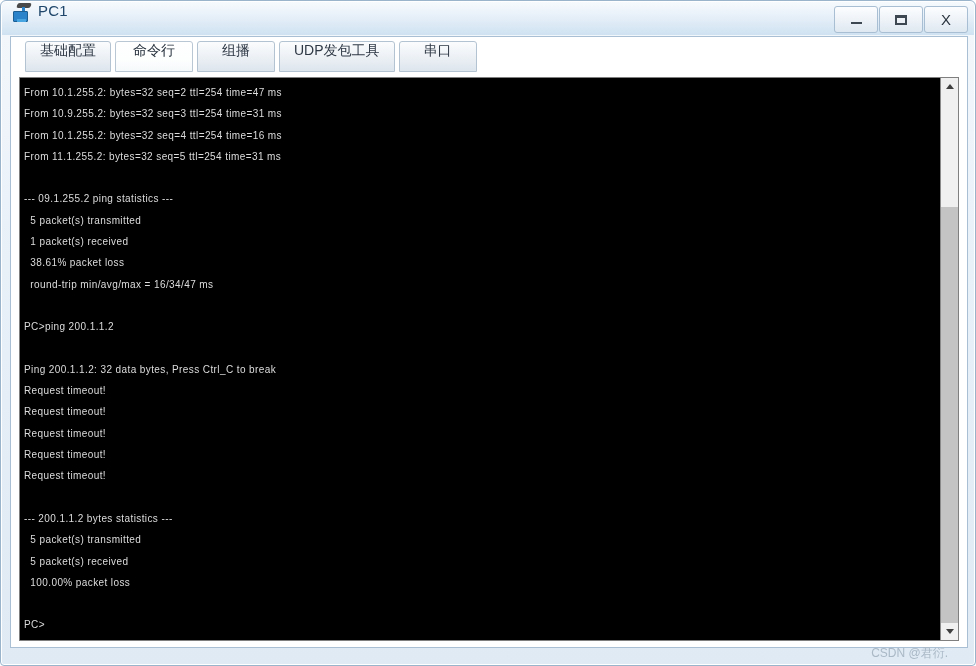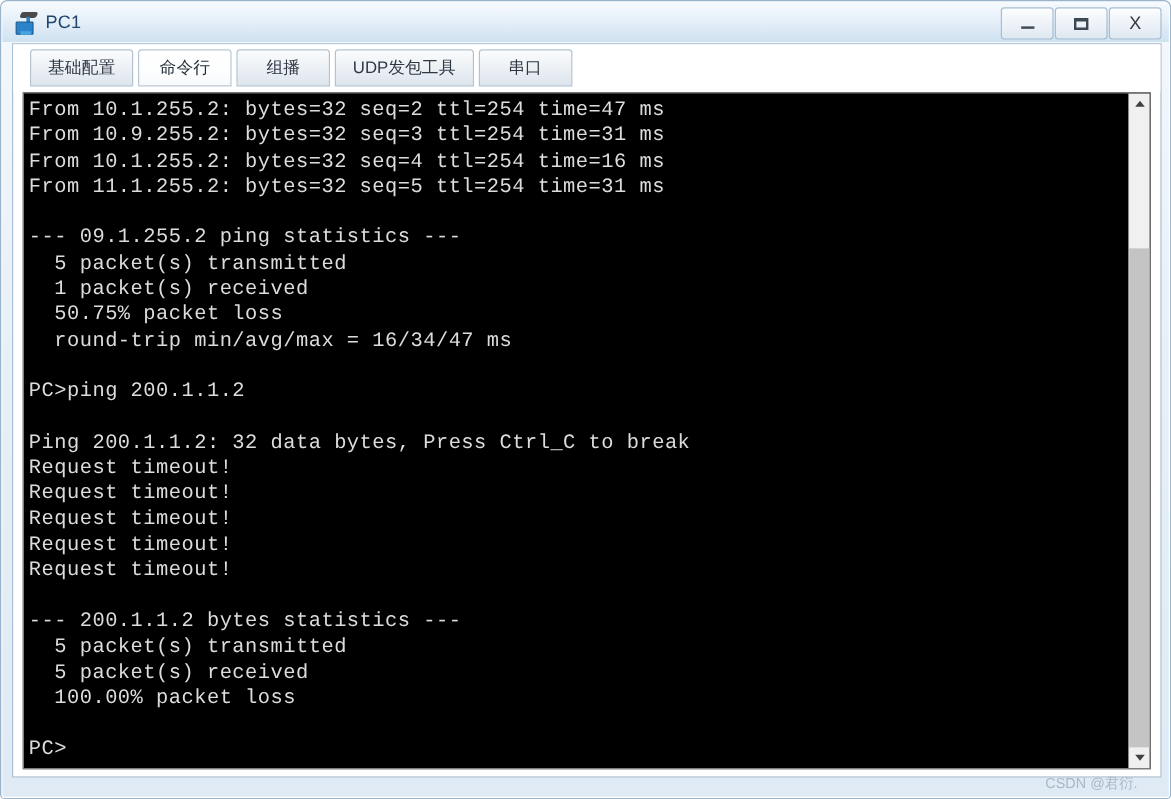--- a/index.html
+++ b/index.html
@@ -29,21 +29,21 @@
 
   
   .titlebar {
     position: absolute;
     left: 1px; top: 1px;
     width: 972px;
     height: 33px;
     background: linear-gradient(to bottom, #f6fafd 0%, #eaf2fa 35%, #cfe2f1 100%);
     border-radius: 5px 5px 0 0;
     display: flex;
-    align-items: center;
+    align-items: flex-start;
   }
   .title-icon {
     margin-left: 10px;
     width: 20px; height: 20px;
     position: relative;
     flex: none;
   }
   .title-icon .scr {
     position: absolute;
     left: 1px; top: 9px;
@@ -140,21 +140,21 @@
   }
   .tab {
     height: 31px;
     min-width: 78px;
     margin-right: 4px;
     padding: 0 14px;
     box-sizing: border-box;
     border: 1px solid #b4c3d1;
     border-radius: 3px 3px 0 0;
     display: flex;
-    align-items: center;
+    align-items: flex-start;
     justify-content: center;
     font-size: 14px;
     color: #2e3845;
     cursor: pointer;
     background: linear-gradient(to bottom, #fbfcfd 0%, #eef2f6 45%, #dde5ed 100%);
   }
   .tab.active {
     background: linear-gradient(to bottom, #ffffff 0%, #fdfefe 60%, #f6f9fb 100%);
     border-color: #b9c7d4;
     color: #1f2a36;
@@ -175,22 +175,22 @@
     position: absolute;
     left: 0; top: 0;
     right: 19px;
     bottom: 0;
     background: #000000;
     padding: 4px 0 0 4px;
     box-sizing: border-box;
     overflow: hidden;
   }
   .term-line {
-    font-family: Liberation Mono, monospace;
-    font-size: 17px;
+    font-family: Liberation Sans, sans-serif;
+    font-size: 10px;
     line-height: 21.3px;
     color: #dcdcdc;
     white-space: pre;
     letter-spacing: 0.4px;
     height: 21.3px;
   }
 
   
   .sbar {
     position: absolute;
@@ -299,21 +299,21 @@
     <div class="term-wrap">
       <div class="term" id="terminal-output">
           <div class="term-line">From 10.1.255.2: bytes=32 seq=2 ttl=254 time=47 ms</div>
           <div class="term-line">From 10.9.255.2: bytes=32 seq=3 ttl=254 time=31 ms</div>
           <div class="term-line">From 10.1.255.2: bytes=32 seq=4 ttl=254 time=16 ms</div>
           <div class="term-line">From 11.1.255.2: bytes=32 seq=5 ttl=254 time=31 ms</div>
           <div class="term-line">&nbsp;</div>
           <div class="term-line">--- 09.1.255.2 ping statistics ---</div>
           <div class="term-line">  5 packet(s) transmitted</div>
           <div class="term-line">  1 packet(s) received</div>
-          <div class="term-line">  50.75% packet loss</div>
+          <div class="term-line">  38.61% packet loss</div>
           <div class="term-line">  round-trip min/avg/max = 16/34/47 ms</div>
           <div class="term-line">&nbsp;</div>
           <div class="term-line">PC&gt;ping 200.1.1.2</div>
           <div class="term-line">&nbsp;</div>
           <div class="term-line">Ping 200.1.1.2: 32 data bytes, Press Ctrl_C to break</div>
           <div class="term-line">Request timeout!</div>
           <div class="term-line">Request timeout!</div>
           <div class="term-line">Request timeout!</div>
           <div class="term-line">Request timeout!</div>
           <div class="term-line">Request timeout!</div>

